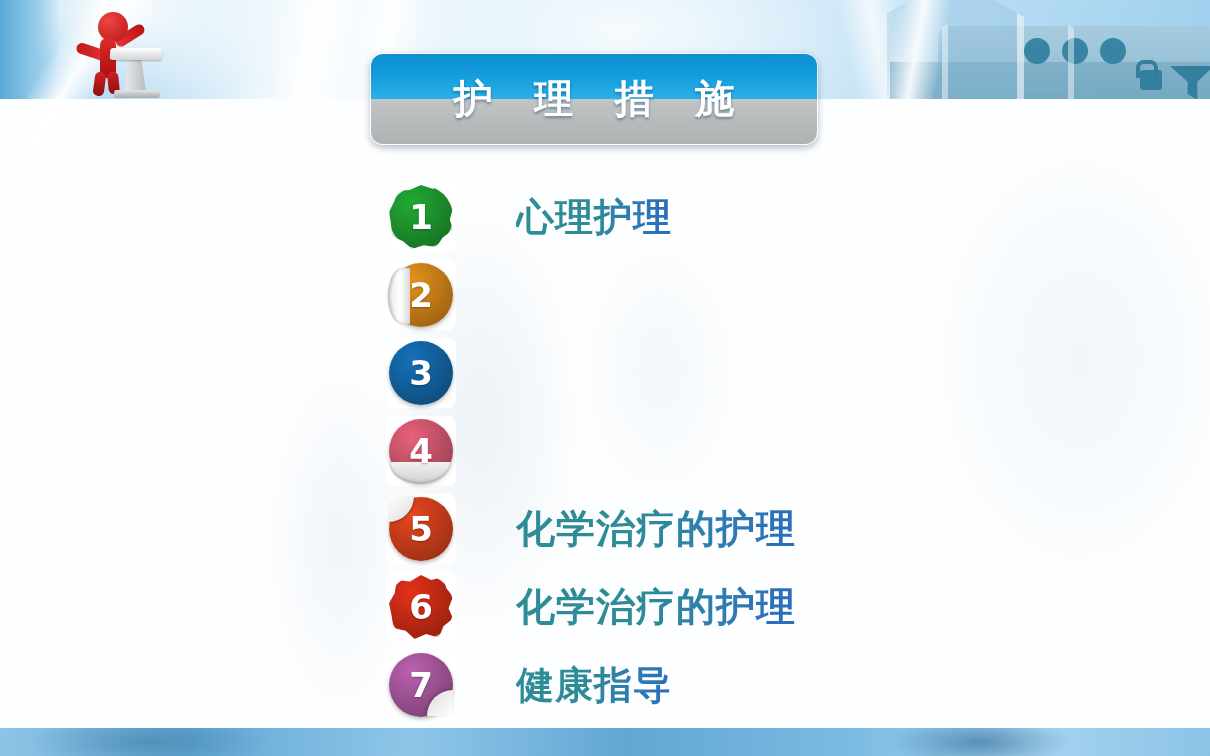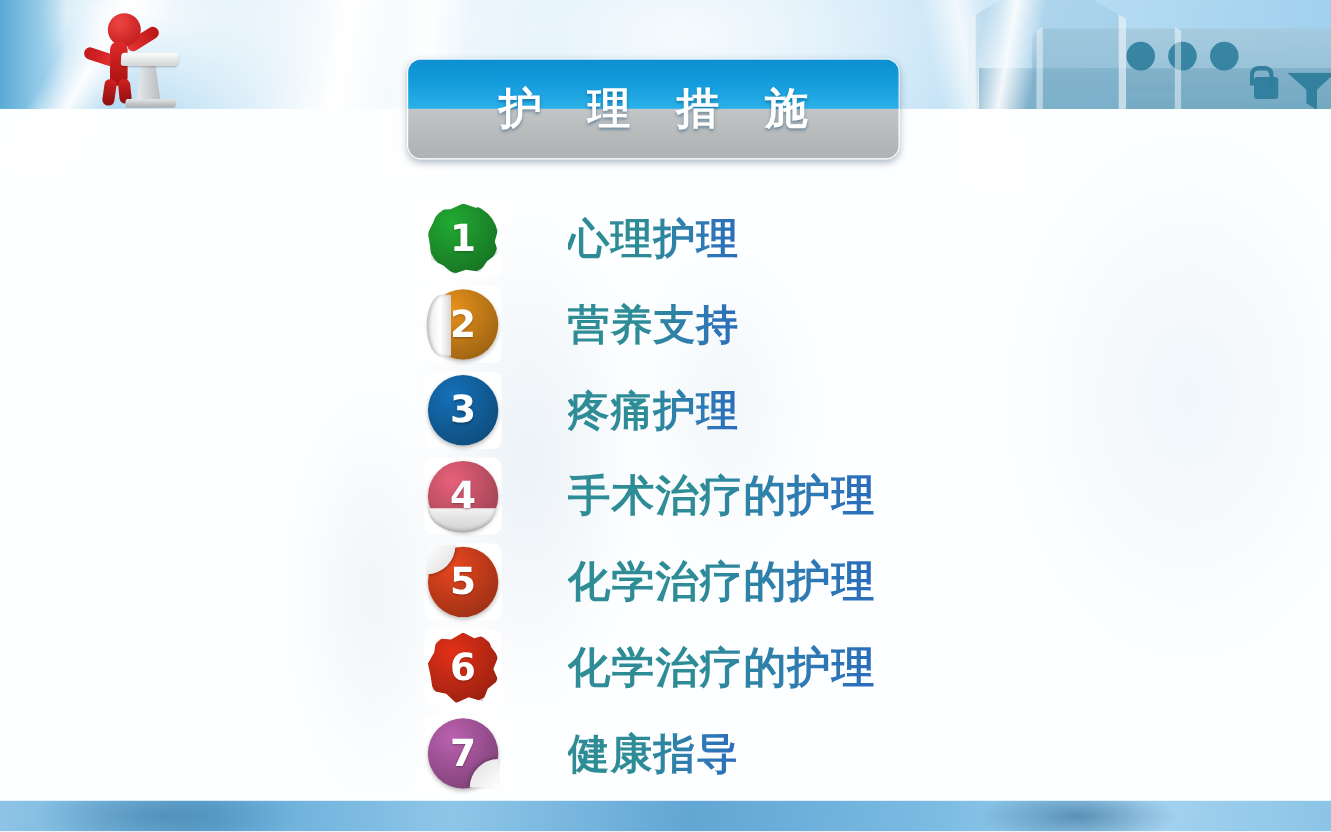--- a/index.html
+++ b/index.html
@@ -303,38 +303,35 @@
         </div>
         <div class="label">心理护理</div>
       </div>
       <div class="row">
         <div class="badge">
           <div class="backplate"></div>
           <div class="shape sh-circle" style="background: radial-gradient(circle at 35% 28%, rgb(232, 146, 27), rgb(144, 91, 17) 96%);"></div>
           <div class="peel peel-left"></div>
           <span class="num">2</span>
         </div>
-        <div class="label">营养支持</div>
       </div>
       <div class="row">
         <div class="badge">
           <div class="backplate"></div>
           <div class="shape sh-circle" style="background: radial-gradient(circle at 35% 28%, rgb(21, 113, 184), rgb(13, 70, 114) 96%);"></div>
           <span class="num">3</span>
         </div>
-        <div class="label">疼痛护理</div>
       </div>
       <div class="row wide">
         <div class="badge">
           <div class="backplate"></div>
           <div class="shape sh-circle" style="background: radial-gradient(circle at 35% 28%, rgb(232, 97, 122), rgb(144, 60, 76) 96%);"></div>
           <div class="peel peel-bl"></div>
           <span class="num">4</span>
         </div>
-        <div class="label">手术治疗的护理</div>
       </div>
       <div class="row wide">
         <div class="badge">
           <div class="backplate"></div>
           <div class="shape sh-circle" style="background: radial-gradient(circle at 35% 28%, rgb(232, 71, 31), rgb(144, 44, 19) 96%);"></div>
           <div class="peel peel-tl"></div>
           <span class="num">5</span>
         </div>
         <div class="label">化学治疗的护理</div>
       </div>

